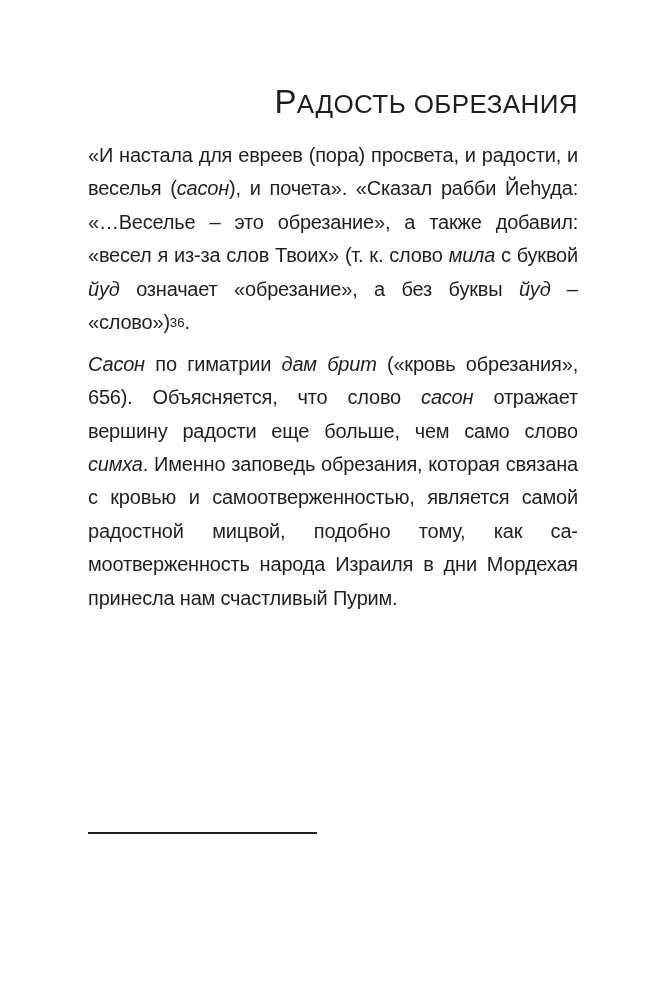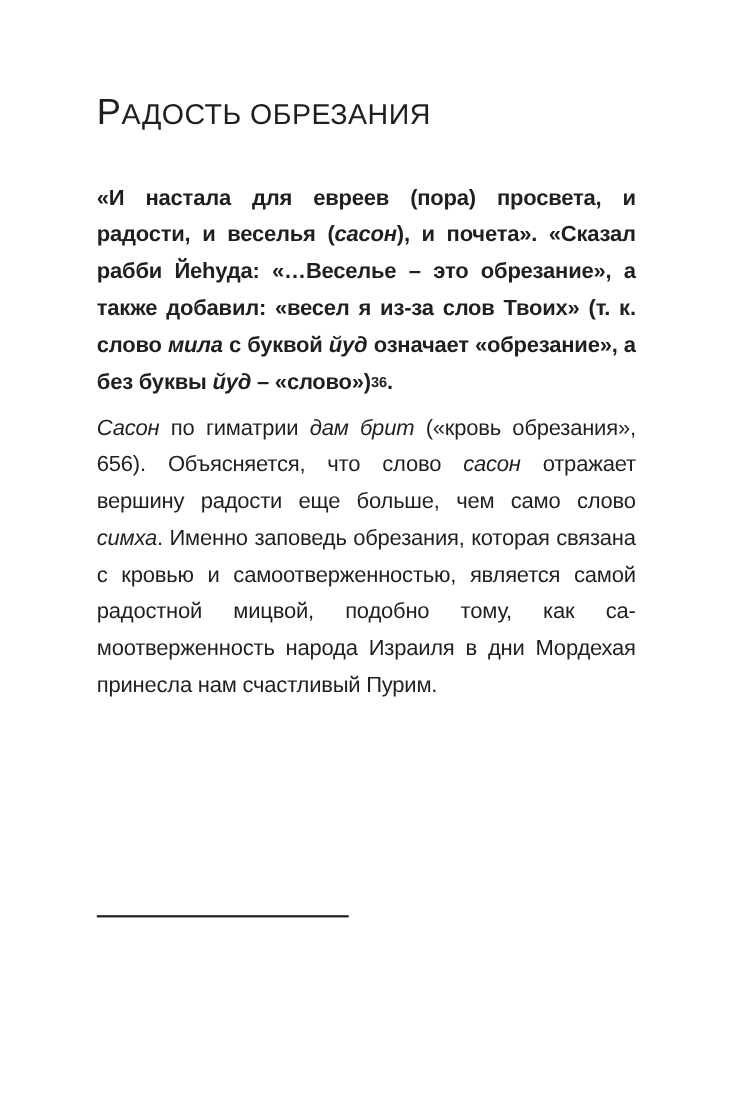--- a/index.html
+++ b/index.html
@@ -20,34 +20,34 @@
     height: 1000px;
     box-sizing: border-box;
     padding: 0 89px 0 88px;
   }
   .title {
     margin: 0;
     padding-top: 86px;
     font-size: 26px;
     line-height: 32px;
     font-weight: 400;
-    text-align: left;
+    text-align: right;
     letter-spacing: 0.4px;
   }
   .title::first-letter {
     font-size: 33px;
   }
   .body-para {
     margin: 0;
     font-size: 20px;
     letter-spacing: -0.2px;
     line-height: 33.4px;
     text-align: justify;
   }
-  .para-1 { margin-top: 44px; font-weight: bold; }
+  .para-1 { margin-top: 19px; }
   .para-2 { margin-top: 8px; }
   .body-para i { font-style: italic; }
   .note-ref {
     font-size: 0.66em;
     vertical-align: 0.12em;
     letter-spacing: 0;
   }
   .footnote-sep {
     position: absolute;
     left: 88px;

